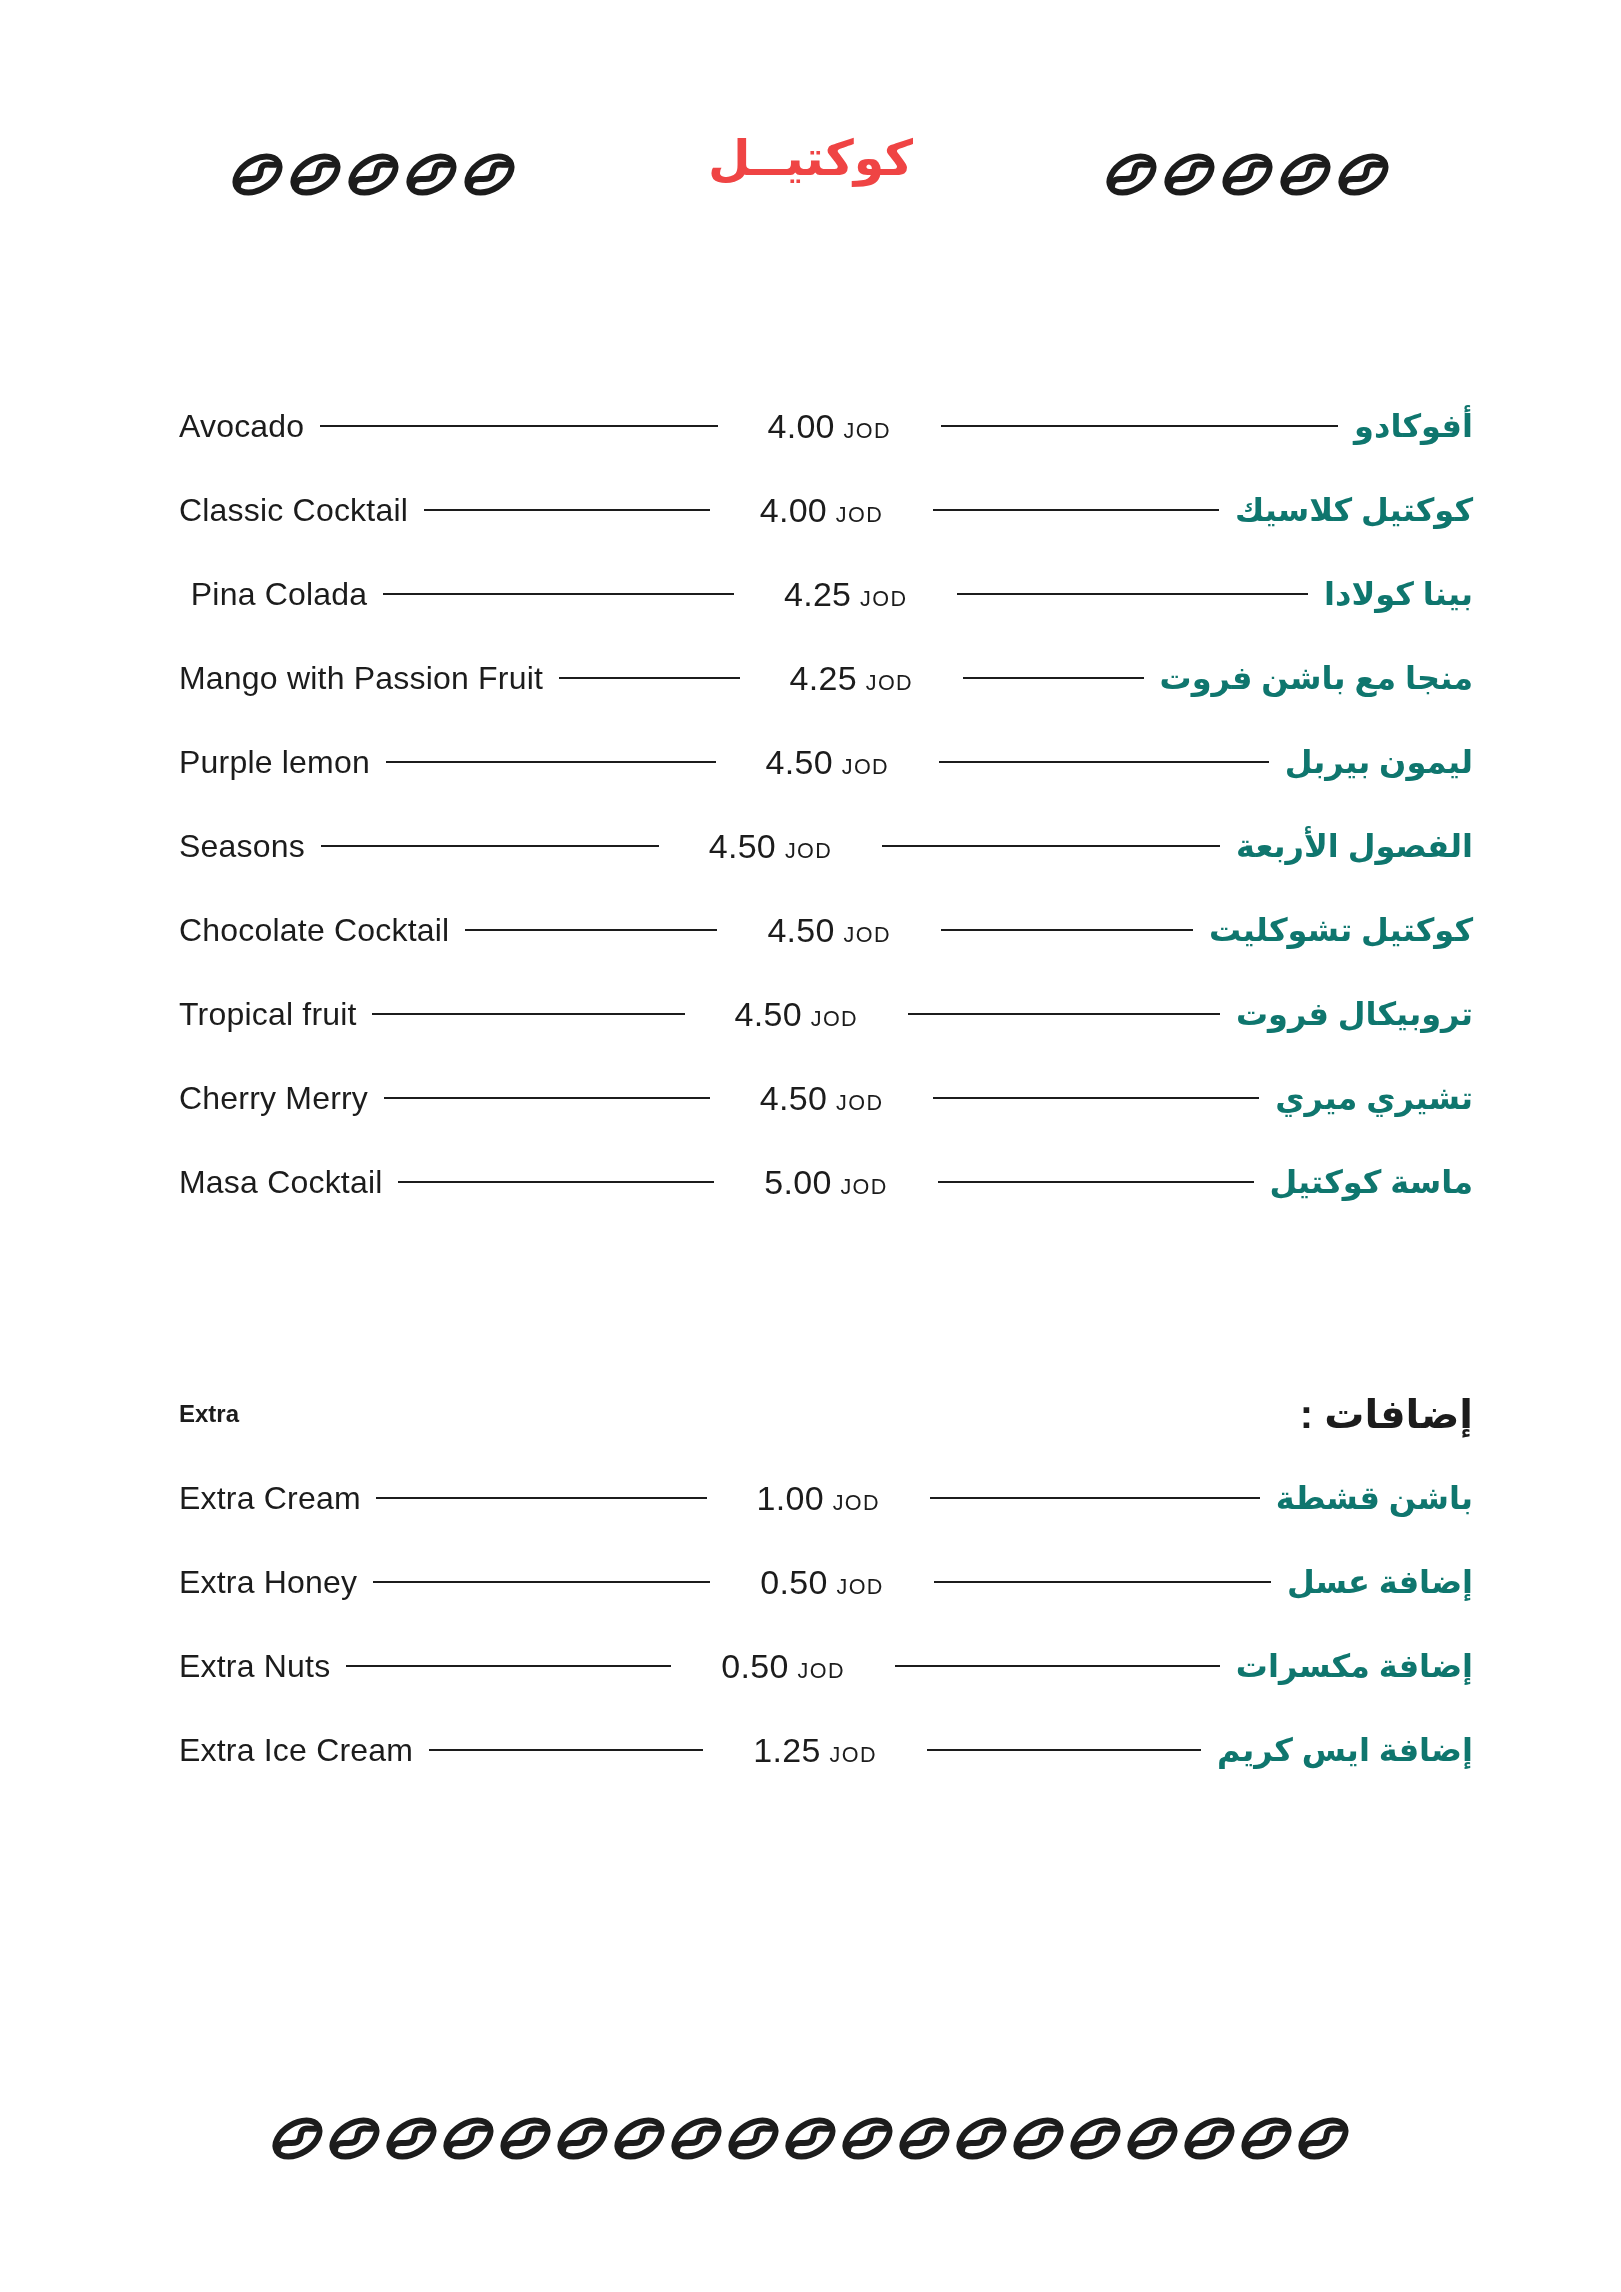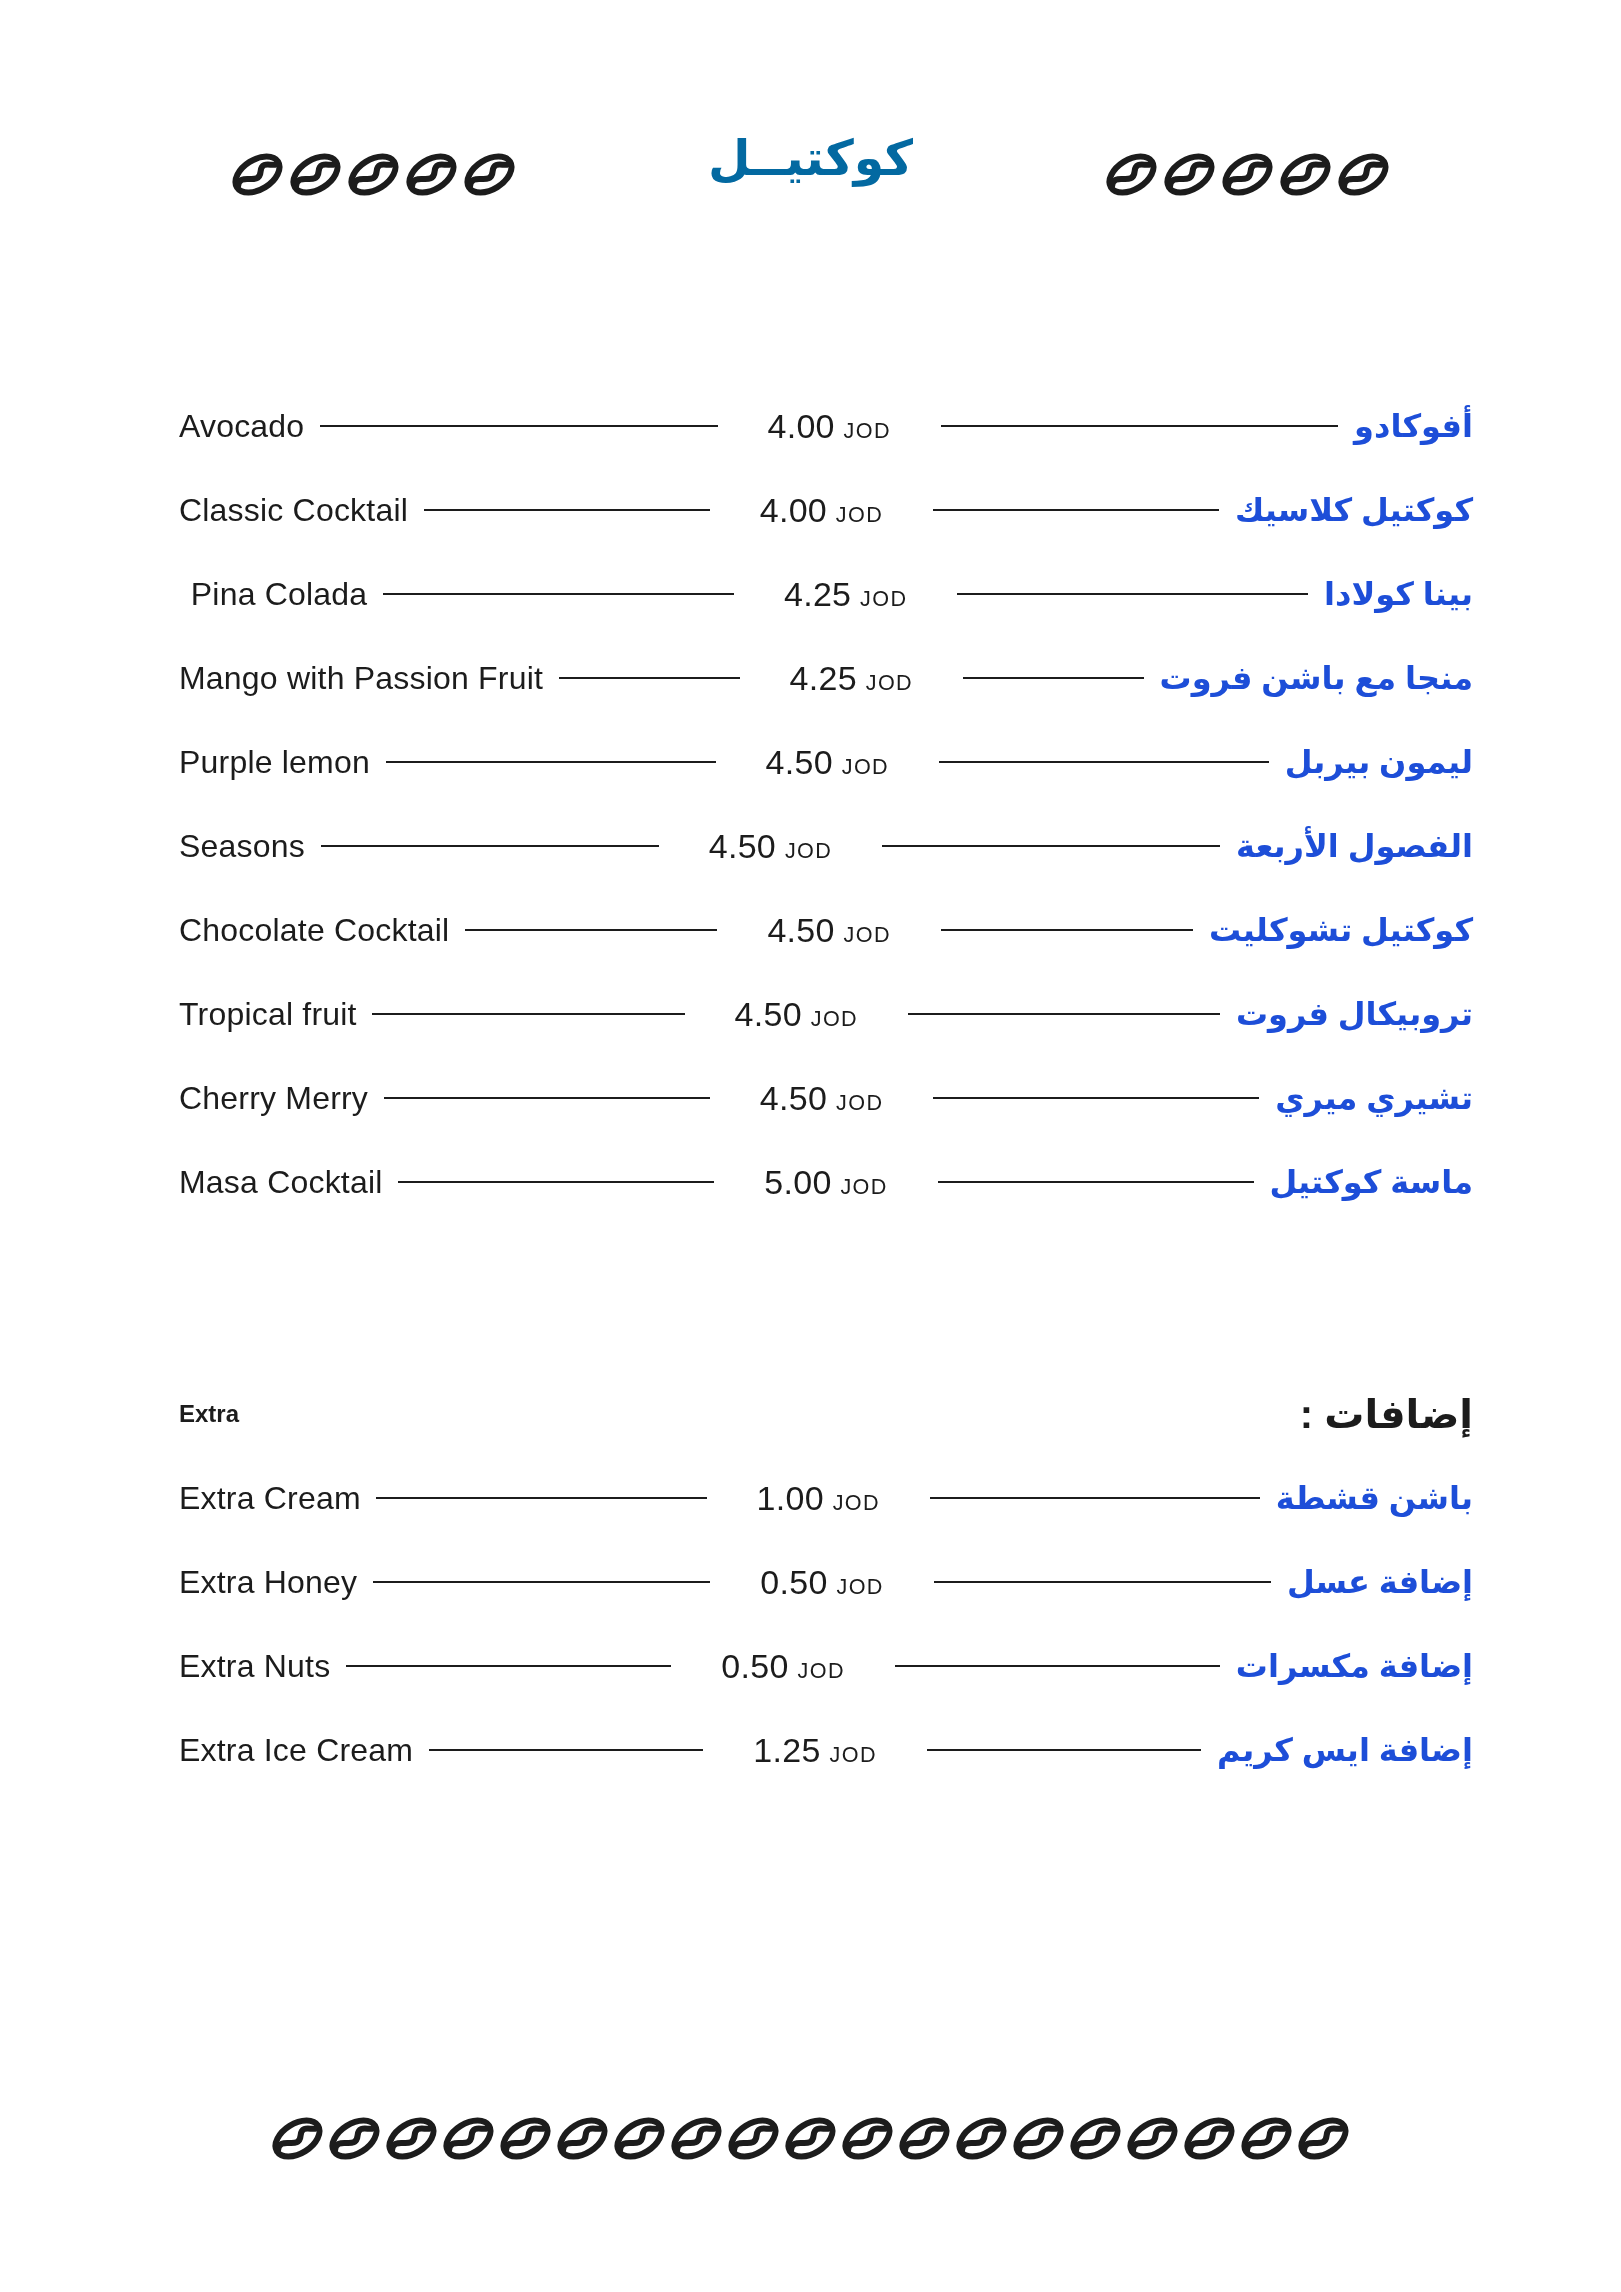--- a/index.html
+++ b/index.html
@@ -60,21 +60,21 @@
     letter-spacing: 1.5px;
     line-height: 0.95;
     color: #1c1c1c;
   }
   .title-ar {
     font-size: 49px;
     font-weight: 700;
     line-height: 1.12;
     margin-top: 5.9px;
     direction: rtl;
-    color: #0369a1;
+    color: #ef4444;
   }
 
   
   .list {
     position: absolute;
     left: 179px;
     width: 1294px;
   }
   .list.main  { top: 384px; }
   .list.extra { top: 1372px; }
@@ -90,21 +90,21 @@
     white-space: nowrap;
     color: #1c1c1c;
     letter-spacing: 0.2px;
   }
   .row .name-ar {
     font-size: 32px;
     font-weight: 700;
     white-space: nowrap;
     direction: rtl;
     text-align: right;
-    color: #1d4ed8;
+    color: #0f766e;
   }
   .row .rule {
     flex: 1 1 auto;
     height: 0;
     border-top: 2px solid #1c1c1c;
     margin: 0 15.7px;
     min-width: 17.6px;
   }
   .row .price {
     flex: 0 0 auto;

